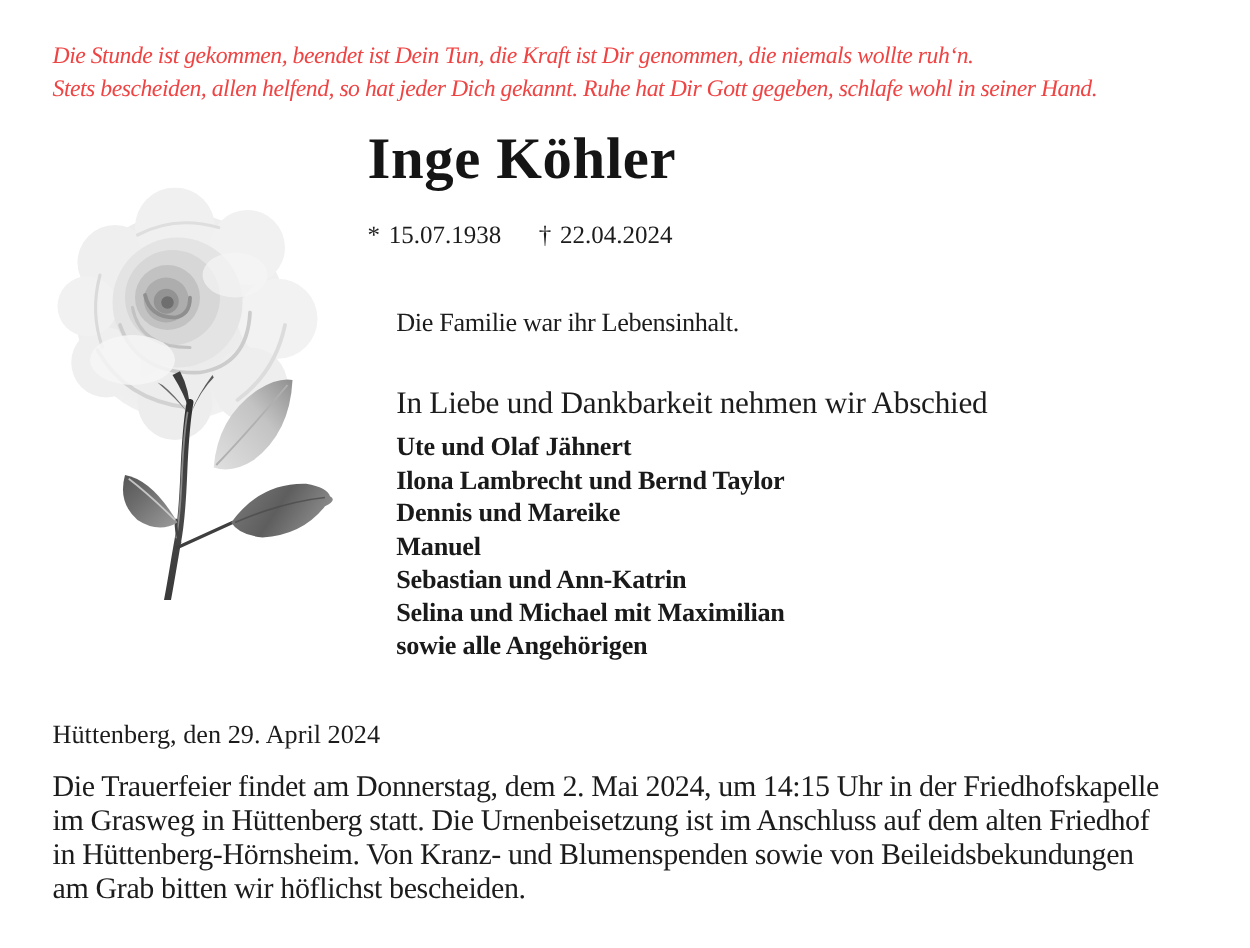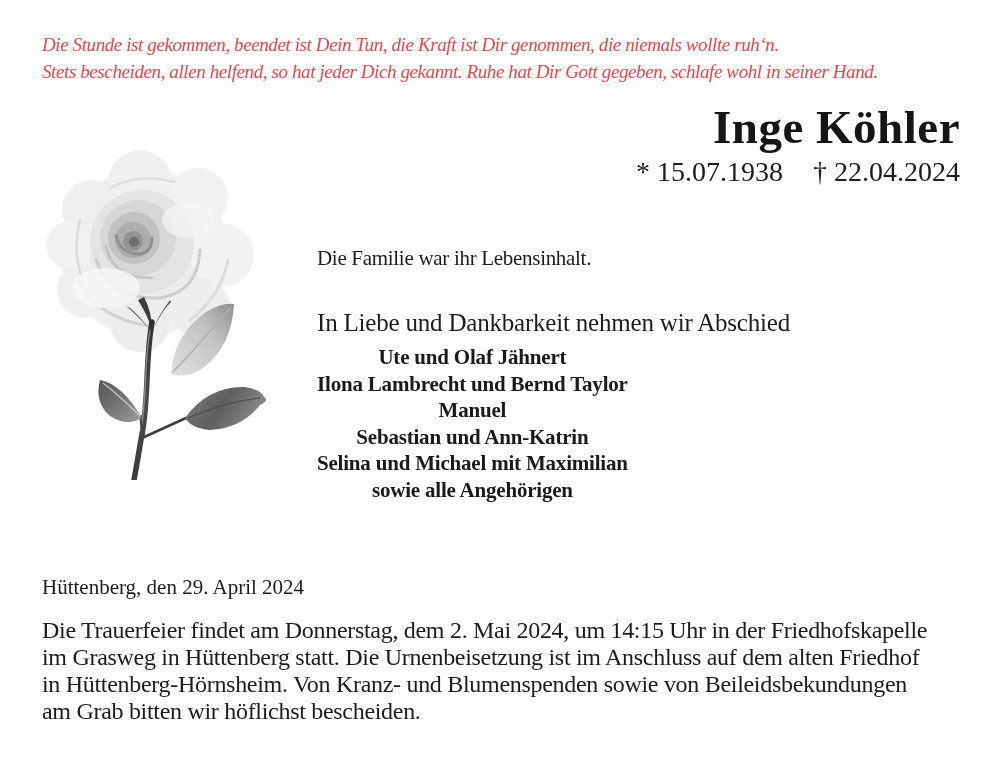--- a/index.html
+++ b/index.html
@@ -32,40 +32,40 @@
     position: absolute;
     left: 40px;
     top: 150px;
     width: 280px;
     height: 330px;
   }
 
   
   .header {
     position: absolute;
-    left: 310px;
+    left: 294px;
     top: 101px;
     width: 650px;
-    text-align: right;
+    text-align: left;
   }
   .deceased-name {
     font-size: 47px;
     font-weight: bold;
     line-height: 52px;
     letter-spacing: 0.5px;
     color: #151515;
   }
   .maiden-name {
     margin-top: 10px;
     font-size: 21px;
     line-height: 25px;
   }
   .dates {
-    margin-top: 6px;
-    font-size: 28px;
+    margin-top: 22px;
+    font-size: 20px;
     line-height: 26px;
   }
   .dates .birth { margin-right: 30px; }
   .dates .symbol { margin-right: 7px; }
 
   
   .eulogy {
     position: absolute;
     left: 317px;
     top: 244px;
@@ -87,21 +87,20 @@
 
   .mourners {
     position: absolute;
     left: 317px;
     top: 344px;
     font-size: 21px;
     font-weight: bold;
     line-height: 26.5px;
     letter-spacing: -0.2px;
     color: #1a1a1a;
-    text-align: center;
   }
   .mourners .line { white-space: nowrap; }
 
   
   .place-date {
     position: absolute;
     left: 42px;
     top: 574px;
     font-size: 21px;
     line-height: 26px;
@@ -229,20 +228,21 @@
 
     <div class="line">Die Familie war ihr Lebensinhalt.</div>
   </div>
 
 <div class="farewell">In Liebe und Dankbarkeit nehmen wir Abschied</div>
 
 <div class="mourners">
 
 <div class="line">Ute und Olaf Jähnert</div>
     <div class="line">Ilona Lambrecht und Bernd Taylor</div>
+    <div class="line">Dennis und Mareike</div>
     <div class="line">Manuel</div>
     <div class="line">Sebastian und Ann-Katrin</div>
     <div class="line">Selina und Michael mit Maximilian</div>
     <div class="line">sowie alle Angehörigen</div>
   </div>
 
 <div class="place-date">Hüttenberg, den 29. April 2024</div>
 
 <div class="funeral-info">
 

